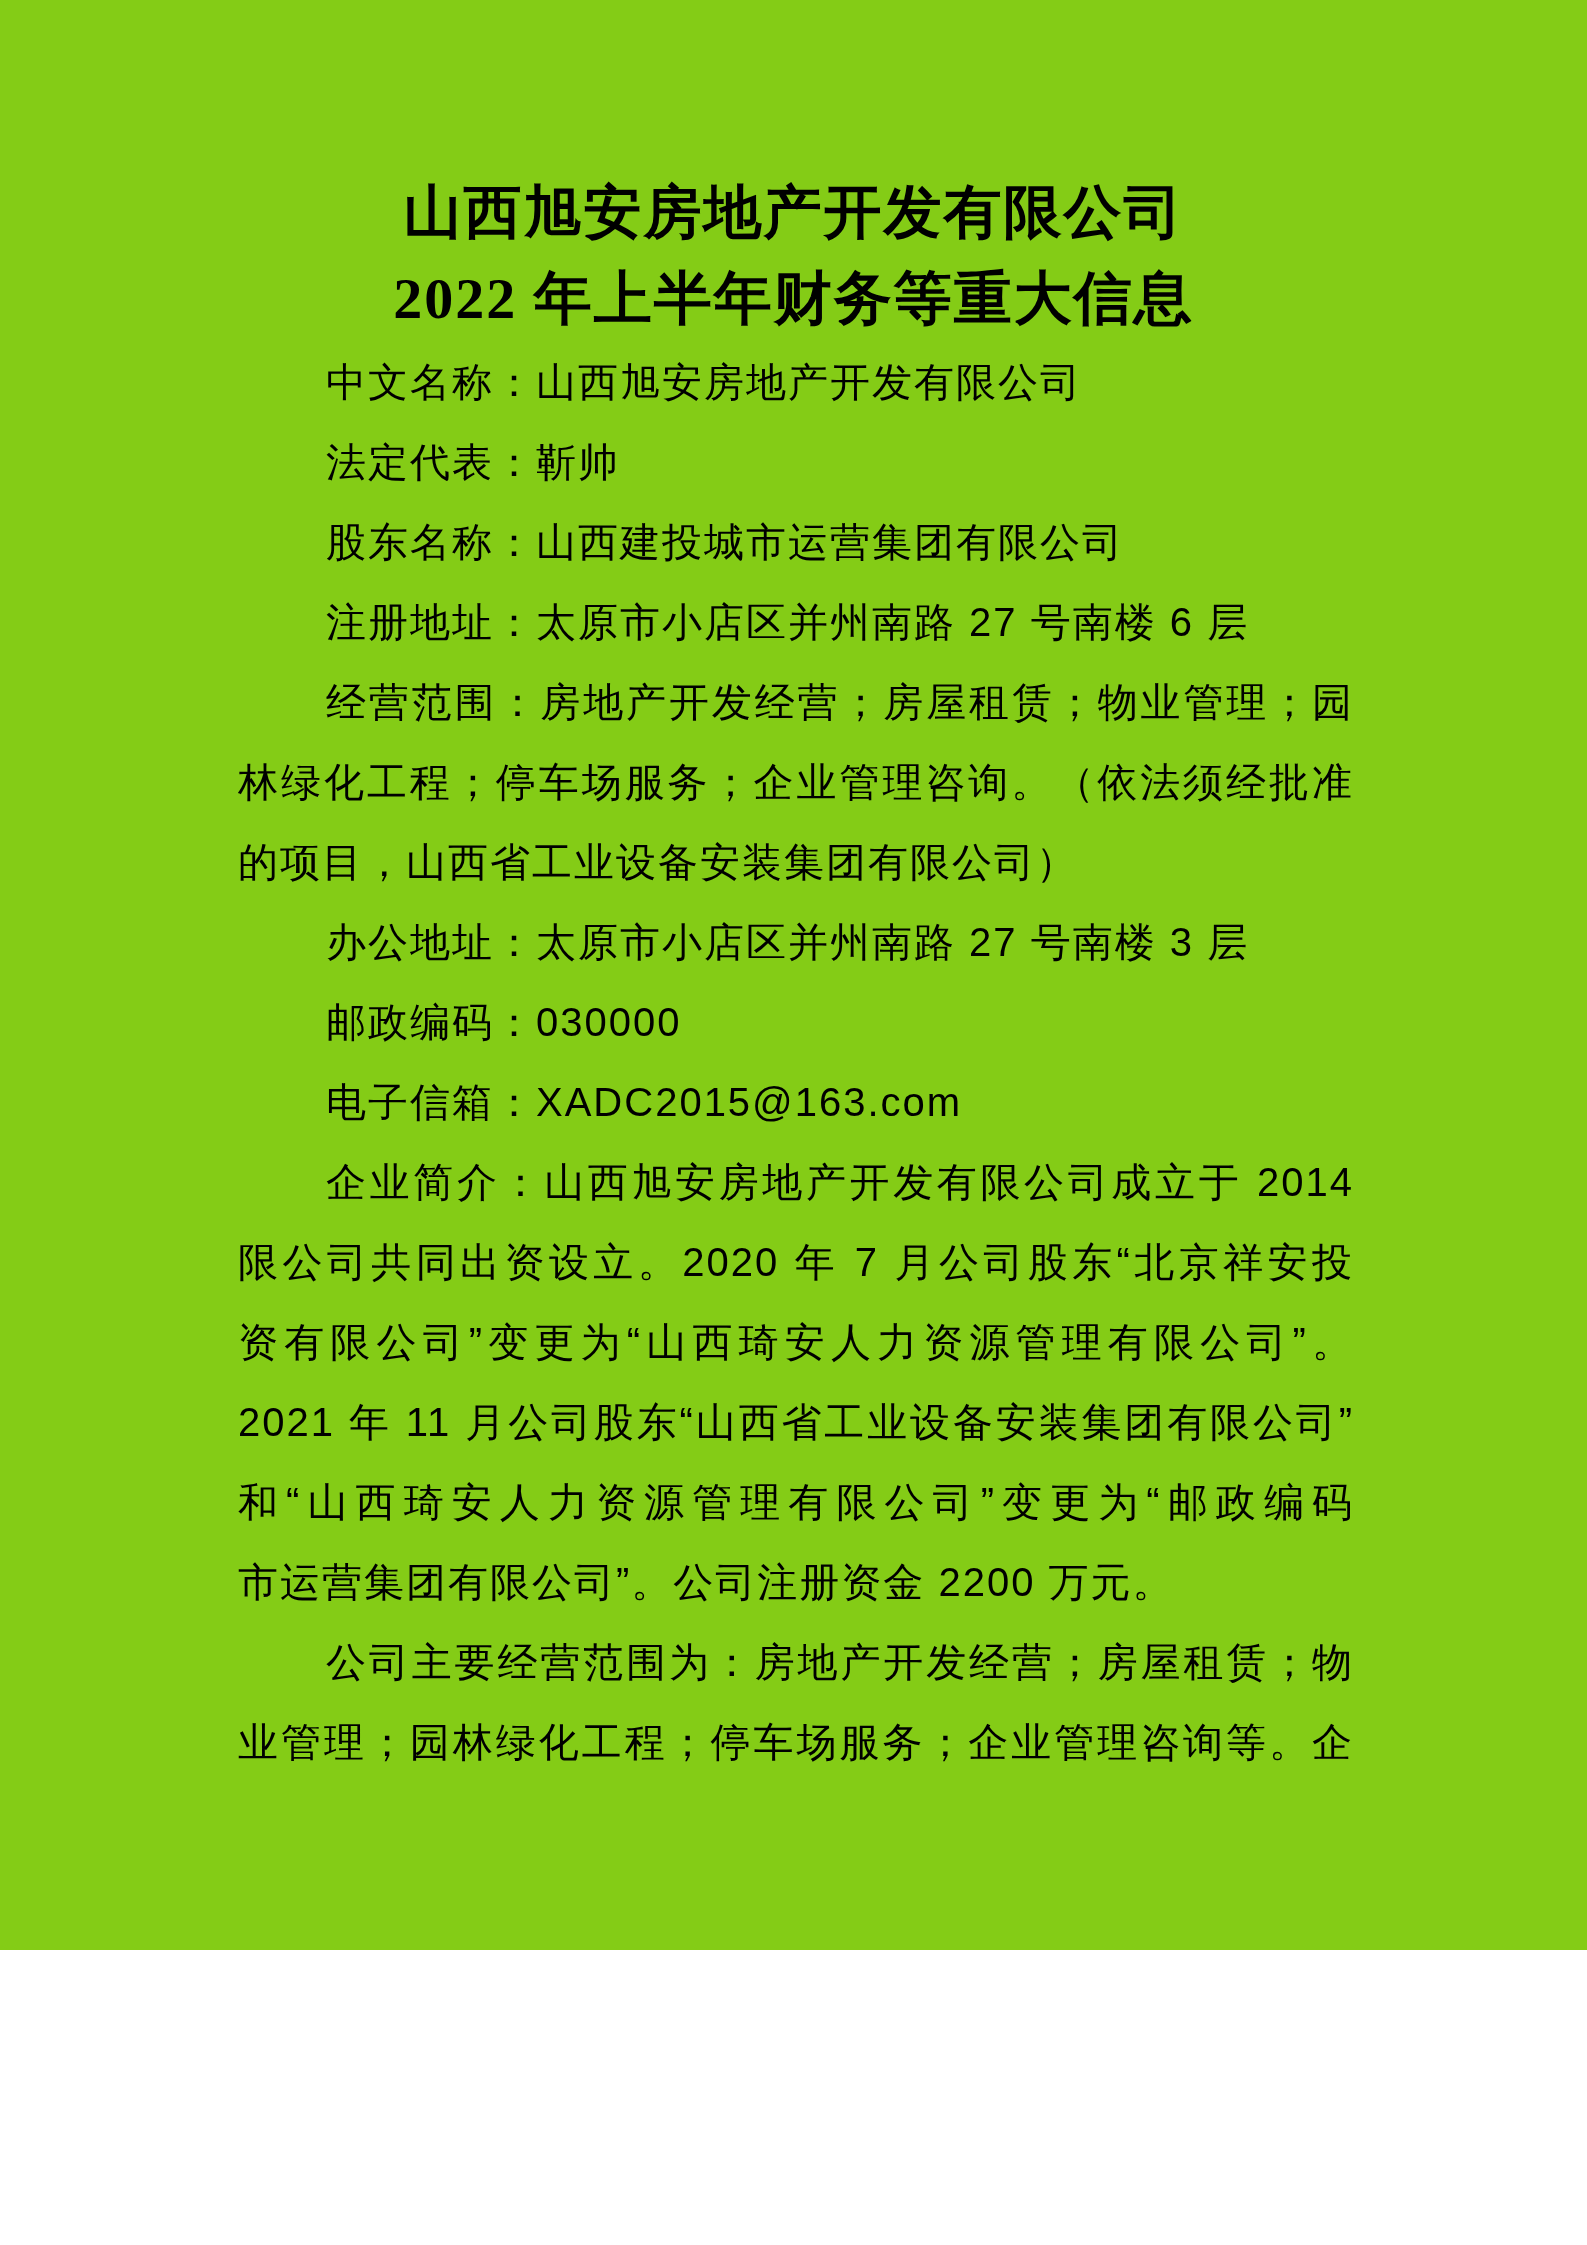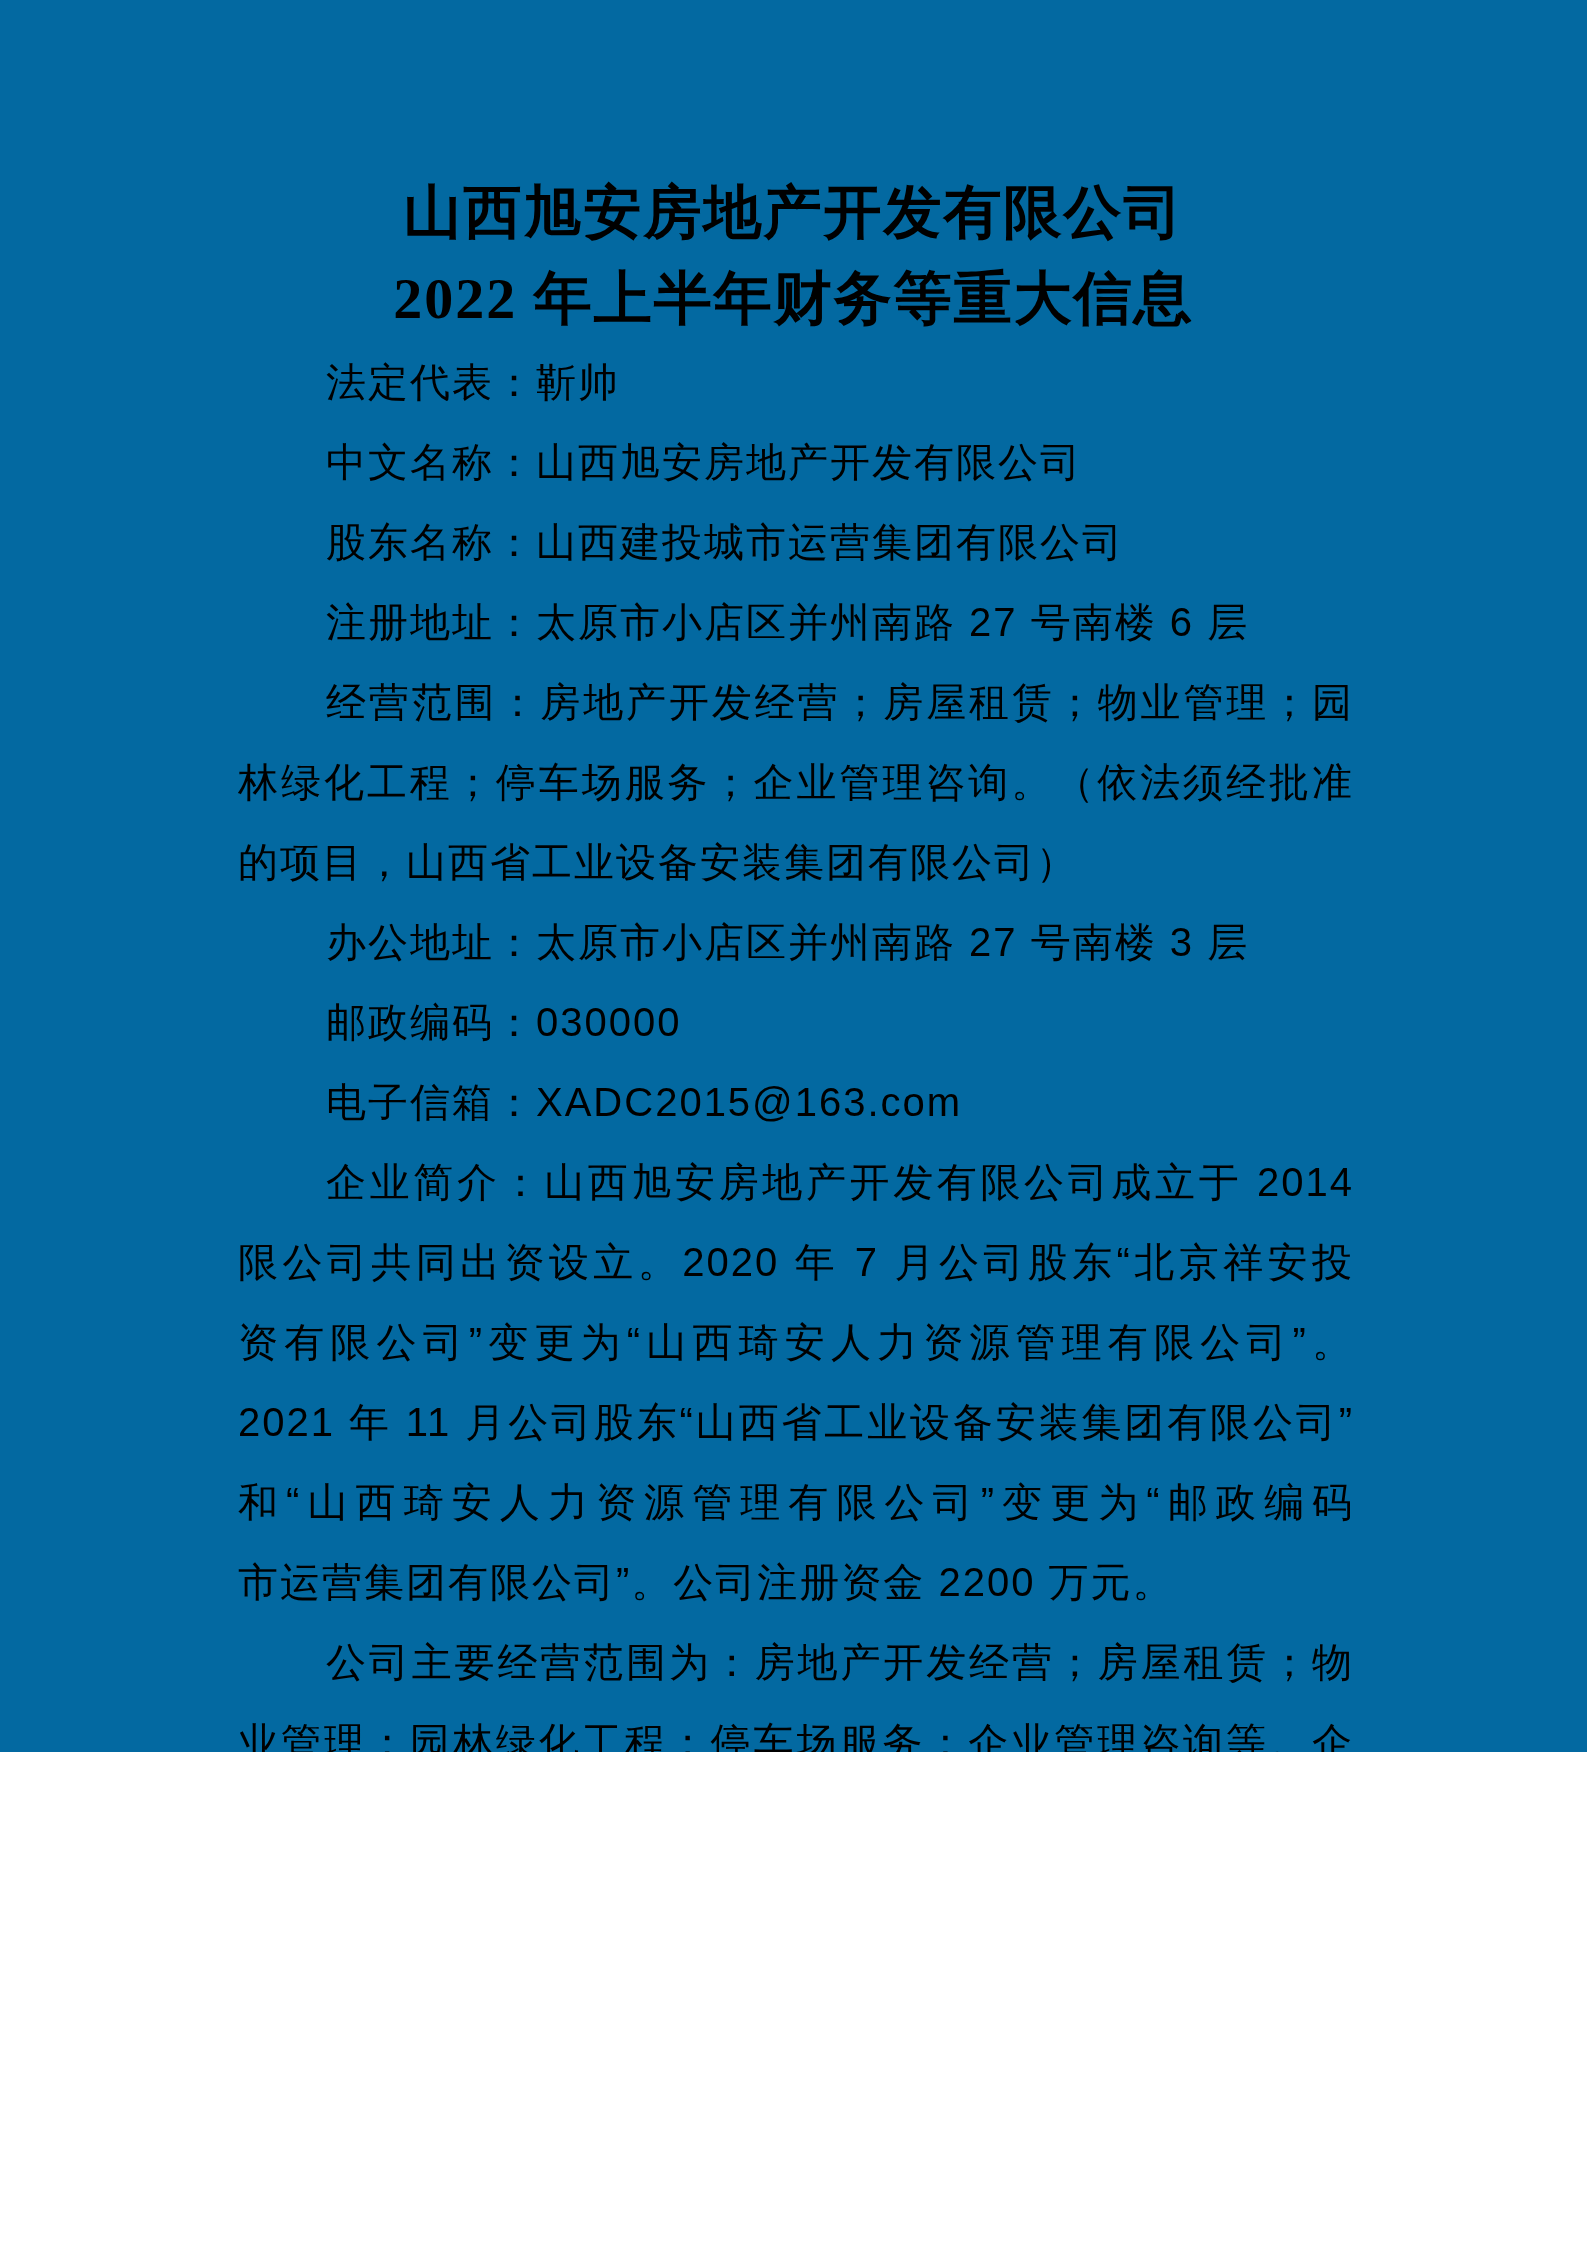--- a/index.html
+++ b/index.html
@@ -3,23 +3,23 @@
 <meta charset="utf-8">
 <style>
   html, body {
     margin: 0;
     padding: 0;
     background: #ffffff;
   }
   .page {
     position: relative;
     width: 1587px;
-    height: 1752px;
+    height: 1950px;
     box-sizing: border-box;
-    background: #0369a1;
+    background: #84cc16;
     color: #000000;
     overflow: hidden;
     font-family: "Liberation Sans", sans-serif;
   }
   .title-block {
     padding-top: 170px;
     text-align: center;
     font-family: "Liberation Serif", "DejaVu Serif", serif;
     font-weight: bold;
     font-size: 58px;
@@ -66,22 +66,22 @@
 
 <div class="page">
 
   <div class="title-block">
     <div>山西旭安房地产开发有限公司</div>
     <div>2022 年上半年财务等重大信息</div>
   </div>
 
 
   <div class="body-block">
+    <div class="line indent end">中文名称：山西旭安房地产开发有限公司</div>
     <div class="line indent end">法定代表：靳帅</div>
-    <div class="line indent end">中文名称：山西旭安房地产开发有限公司</div>
     <div class="line indent end">股东名称：山西建投城市运营集团有限公司</div>
     <div class="line indent end">注册地址：太原市小店区并州南路 27 号南楼 6 层</div>
     <div class="line indent fill">经营范围：房地产开发经营；房屋租赁；物业管理；园</div>
     <div class="line fill">林绿化工程；停车场服务；企业管理咨询。（依法须经批准</div>
     <div class="line end">的项目，山西省工业设备安装集团有限公司）</div>
     <div class="line indent end">办公地址：太原市小店区并州南路 27 号南楼 3 层</div>
     <div class="line indent end">邮政编码：030000</div>
     <div class="line indent end">电子信箱：XADC2015@163.com</div>
     <div class="line indent fill">企业简介：山西旭安房地产开发有限公司成立于 2014</div>
     <div class="line fill">限公司共同出资设立。2020 年 7 月公司股东“北京祥安投</div>

